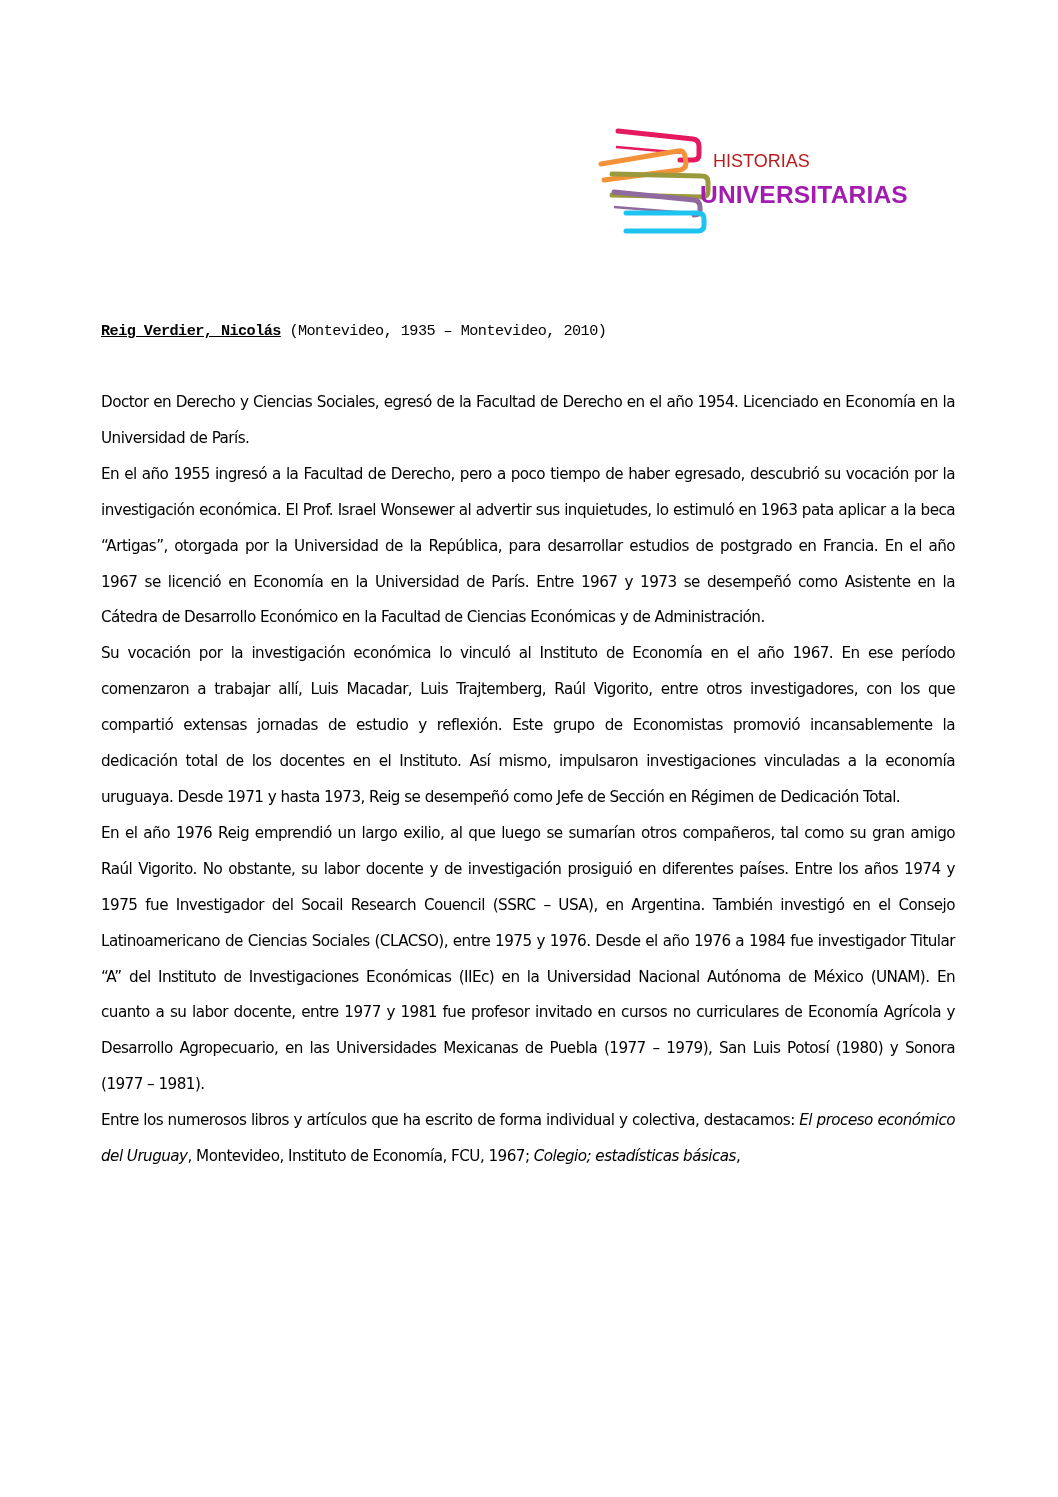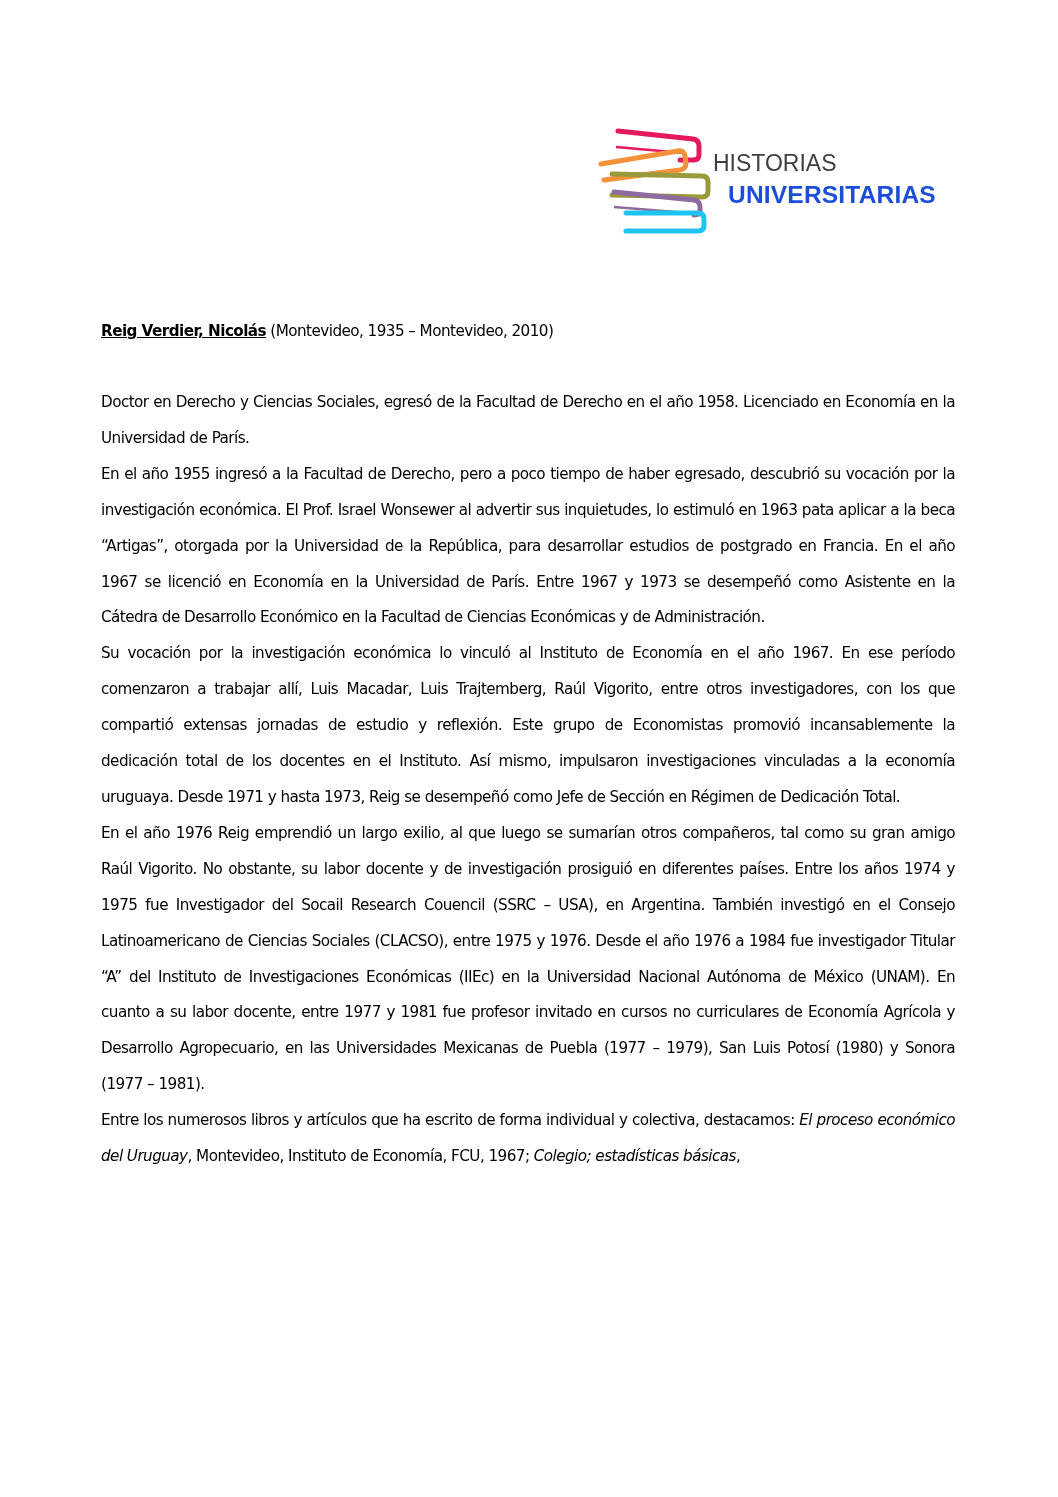--- a/index.html
+++ b/index.html
@@ -1,26 +1,26 @@
 <!DOCTYPE html>
 <html><head>
 <meta charset="utf-8">
 <style>
   html, body { margin: 0; padding: 0; background: #ffffff; }
   body { width: 1058px; height: 1497px; position: relative; overflow: hidden;
          font-family: "Liberation Sans", "DejaVu Sans", sans-serif; color: #000; }
   .logo { position: absolute; left: 598px; top: 125px; width: 345px; height: 110px; }
   .logo svg { position: absolute; left: 0; top: 0; }
-  .logo-line1 { position: absolute; left: 115px; top: 27px; font-size: 23px; letter-spacing: 0px;
-                color: #404040; font-family: "Liberation Sans", sans-serif; line-height: 1; }
-  .logo-line2 { position: absolute; left: 130px; top: 58px; font-size: 24.5px; font-weight: bold;
-                color: #1d4ed8; font-family: "Liberation Sans", sans-serif; line-height: 1; letter-spacing: 0.2px; }
+  .logo-line1 { position: absolute; left: 115px; top: 27px; font-size: 18px; letter-spacing: 0px;
+                color: #b91c1c; font-family: "Liberation Sans", sans-serif; line-height: 1; }
+  .logo-line2 { position: absolute; left: 102px; top: 58px; font-size: 24.5px; font-weight: bold;
+                color: #a21caf; font-family: "Liberation Sans", sans-serif; line-height: 1; letter-spacing: 0.2px; }
   .doc { position: absolute; left: 101px; top: 316px; width: 854px;
          font-family: "DejaVu Sans", sans-serif; font-size: 15.2px; letter-spacing: -0.55px; }
-  .heading { line-height: 30px; margin: 0 0 39px 0; white-space: nowrap; }
+  .heading { line-height: 30px; margin: 0 0 39px 0; white-space: nowrap; font-family: Liberation Mono, monospace; }
   .heading .name { font-weight: bold; text-decoration: underline; }
   p.par { margin: 0; line-height: 35.9px; text-align: justify; text-align-last: left; }
   em { font-style: italic; }
 </style>
 </head>
 <body>
 
 <div class="logo">
   <svg width="115" height="110" viewBox="0 0 115 110">
 
@@ -38,20 +38,20 @@
   </svg>
   <div class="logo-line1">HISTORIAS</div>
   <div class="logo-line2">UNIVERSITARIAS</div>
 </div>
 
 <div class="doc">
   <div class="heading">
     <span class="name">Reig Verdier, Nicolás</span><span> (Montevideo, 1935 – Montevideo, 2010)</span>
   </div>
 
-  <p class="par">Doctor en Derecho y Ciencias Sociales, egresó de la Facultad de Derecho en el año 1958. Licenciado en Economía en la Universidad de París.</p>
+  <p class="par">Doctor en Derecho y Ciencias Sociales, egresó de la Facultad de Derecho en el año 1954. Licenciado en Economía en la Universidad de París.</p>
   <p class="par">En el año 1955 ingresó a la Facultad de Derecho, pero a poco tiempo de haber egresado, descubrió su vocación por la investigación económica. El Prof. Israel Wonsewer al advertir sus inquietudes, lo estimuló en 1963 pata aplicar a la beca “Artigas”, otorgada por la Universidad de la República, para desarrollar estudios de postgrado en Francia. En el año 1967 se licenció en Economía en la Universidad de París. Entre 1967 y 1973 se desempeñó como Asistente en la Cátedra de Desarrollo Económico en la Facultad de Ciencias Económicas y de Administración.</p>
   <p class="par">Su vocación por la investigación económica lo vinculó al Instituto de Economía en el año 1967. En ese período comenzaron a trabajar allí, Luis Macadar, Luis Trajtemberg, Raúl Vigorito, entre otros investigadores, con los que compartió extensas jornadas de estudio y reflexión. Este grupo de Economistas promovió incansablemente la dedicación total de los docentes en el Instituto. Así mismo, impulsaron investigaciones vinculadas a la economía uruguaya. Desde 1971 y hasta 1973, Reig se desempeñó como Jefe de Sección en Régimen de Dedicación Total.</p>
   <p class="par">En el año 1976 Reig emprendió un largo exilio, al que luego se sumarían otros compañeros, tal como su gran amigo Raúl Vigorito. No obstante, su labor docente y de investigación prosiguió en diferentes países. Entre los años 1974 y 1975 fue Investigador del Socail Research Couencil (SSRC – USA), en Argentina. También investigó en el Consejo Latinoamericano de Ciencias Sociales (CLACSO), entre 1975 y 1976. Desde el año 1976 a 1984 fue investigador Titular “A” del Instituto de Investigaciones Económicas (IIEc) en la Universidad Nacional Autónoma de México (UNAM). En cuanto a su labor docente, entre 1977 y 1981 fue profesor invitado en cursos no curriculares de Economía Agrícola y Desarrollo Agropecuario, en las Universidades Mexicanas de Puebla (1977 – 1979), San Luis Potosí (1980) y Sonora (1977 – 1981).</p>
   <p class="par">
     <span>Entre los numerosos libros y artículos que ha escrito de forma individual y colectiva, destacamos: </span><em>El proceso económico del Uruguay</em><span>, Montevideo, Instituto de Economía, FCU, 1967; </span><em>Colegio; estadísticas básicas</em><span>,</span>
   </p>
 </div>
 
 </body></html>

